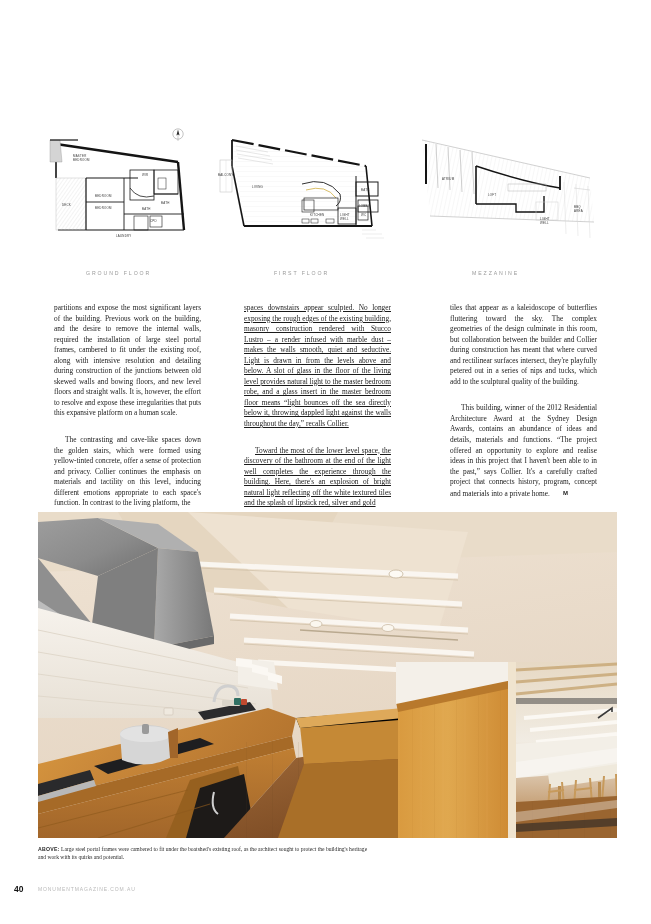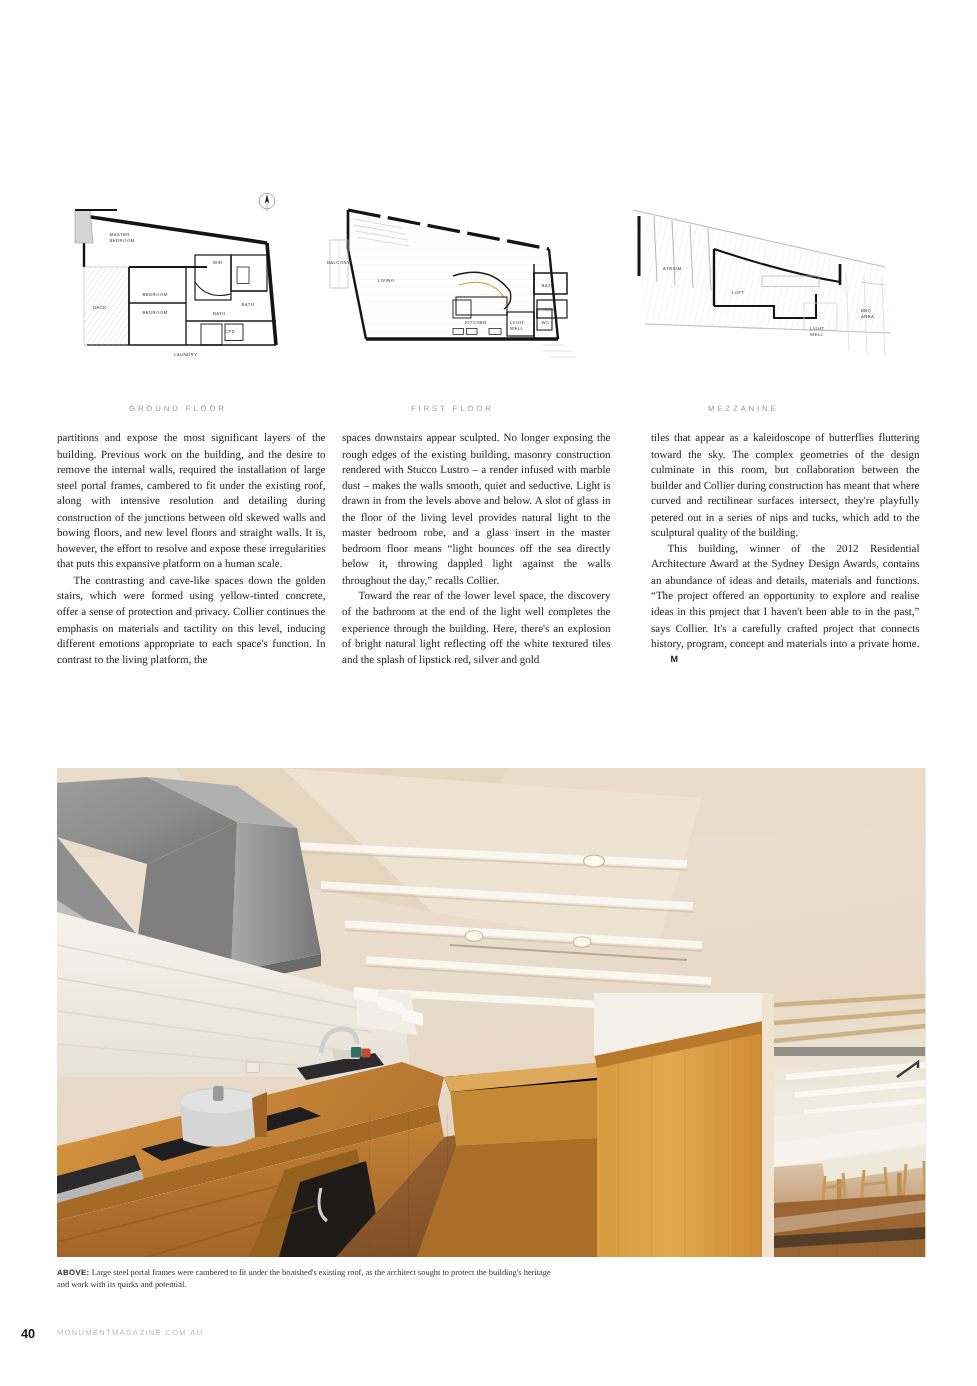--- a/index.html
+++ b/index.html
@@ -35,23 +35,23 @@
   .cols{position:absolute;left:0;top:287px;width:651px;height:215px;}
   .col{
     position:absolute;top:0;width:179px;
     font-size:7.35px;
     line-height:10.55px;
     text-align:justify;
     color:#1b1b1b;
     -moz-hyphens:auto;hyphens:auto;
   }
   #col-1{left:38px;}
-  #col-2{left:228px;}
+  #col-2{left:228px;text-decoration:underline;}
   #col-3{left:434px;}
-  .col p{margin:0;}
+  .col p{margin:16px;}
   .col p.indent{text-indent:11px;}
   .endmark{
     display:inline-block;
     font-family:"Liberation Sans", sans-serif;
     font-size:6px;font-weight:bold;
     vertical-align:1px;margin-left:2px;color:#1b1b1b;
   }
 
   
   .photo-wrap{
@@ -259,21 +259,21 @@
     </div>
   </div>
 
   <div class="cols">
     <div class="col" id="col-1">
       <p>partitions and expose the most significant layers of the building. Previous work on the building, and the desire to remove the internal walls, required the installation of large steel portal frames, cambered to fit under the existing roof, along with intensive resolution and detailing during construction of the junctions between old skewed walls and bowing floors, and new level floors and straight walls. It is, however, the effort to resolve and expose these irregularities that puts this expansive platform on a human scale.</p>
       <p class="indent">The contrasting and cave-like spaces down the golden stairs, which were formed using yellow-tinted concrete, offer a sense of protection and privacy. Collier continues the emphasis on materials and tactility on this level, inducing different emotions appropriate to each space's function. In contrast to the living platform, the</p>
     </div>
     <div class="col" id="col-2">
       <p>spaces downstairs appear sculpted. No longer exposing the rough edges of the existing building, masonry construction rendered with Stucco Lustro – a render infused with marble dust – makes the walls smooth, quiet and seductive. Light is drawn in from the levels above and below. A slot of glass in the floor of the living level provides natural light to the master bedroom robe, and a glass insert in the master bedroom floor means “light bounces off the sea directly below it, throwing dappled light against the walls throughout the day,” recalls Collier.</p>
-      <p class="indent">Toward the rear of the lower level space, the discovery of the bathroom at the end of the light well completes the experience through the building. Here, there's an explosion of bright natural light reflecting off the white textured tiles and the splash of lipstick red, silver and gold</p>
+      <p class="indent">Toward the most of the lower level space, the discovery of the bathroom at the end of the light well completes the experience through the building. Here, there's an explosion of bright natural light reflecting off the white textured tiles and the splash of lipstick red, silver and gold</p>
     </div>
     <div class="col" id="col-3">
       <p>tiles that appear as a kaleidoscope of butterflies fluttering toward the sky. The complex geometries of the design culminate in this room, but collaboration between the builder and Collier during construction has meant that where curved and rectilinear surfaces intersect, they're playfully petered out in a series of nips and tucks, which add to the sculptural quality of the building.</p>
       <p class="indent"><span>This building, winner of the 2012 Residential Architecture Award at the Sydney Design Awards, contains an abundance of ideas and details, materials and functions. “The project offered an opportunity to explore and realise ideas in this project that I haven't been able to in the past,” says Collier. It's a carefully crafted project that connects history, program, concept and materials into a private home.</span><span class="endmark">M</span></p>
     </div>
   </div>
 
   <div class="photo-wrap">
     <svg class="photo" viewBox="0 0 579 326" preserveAspectRatio="none">
       <defs>

